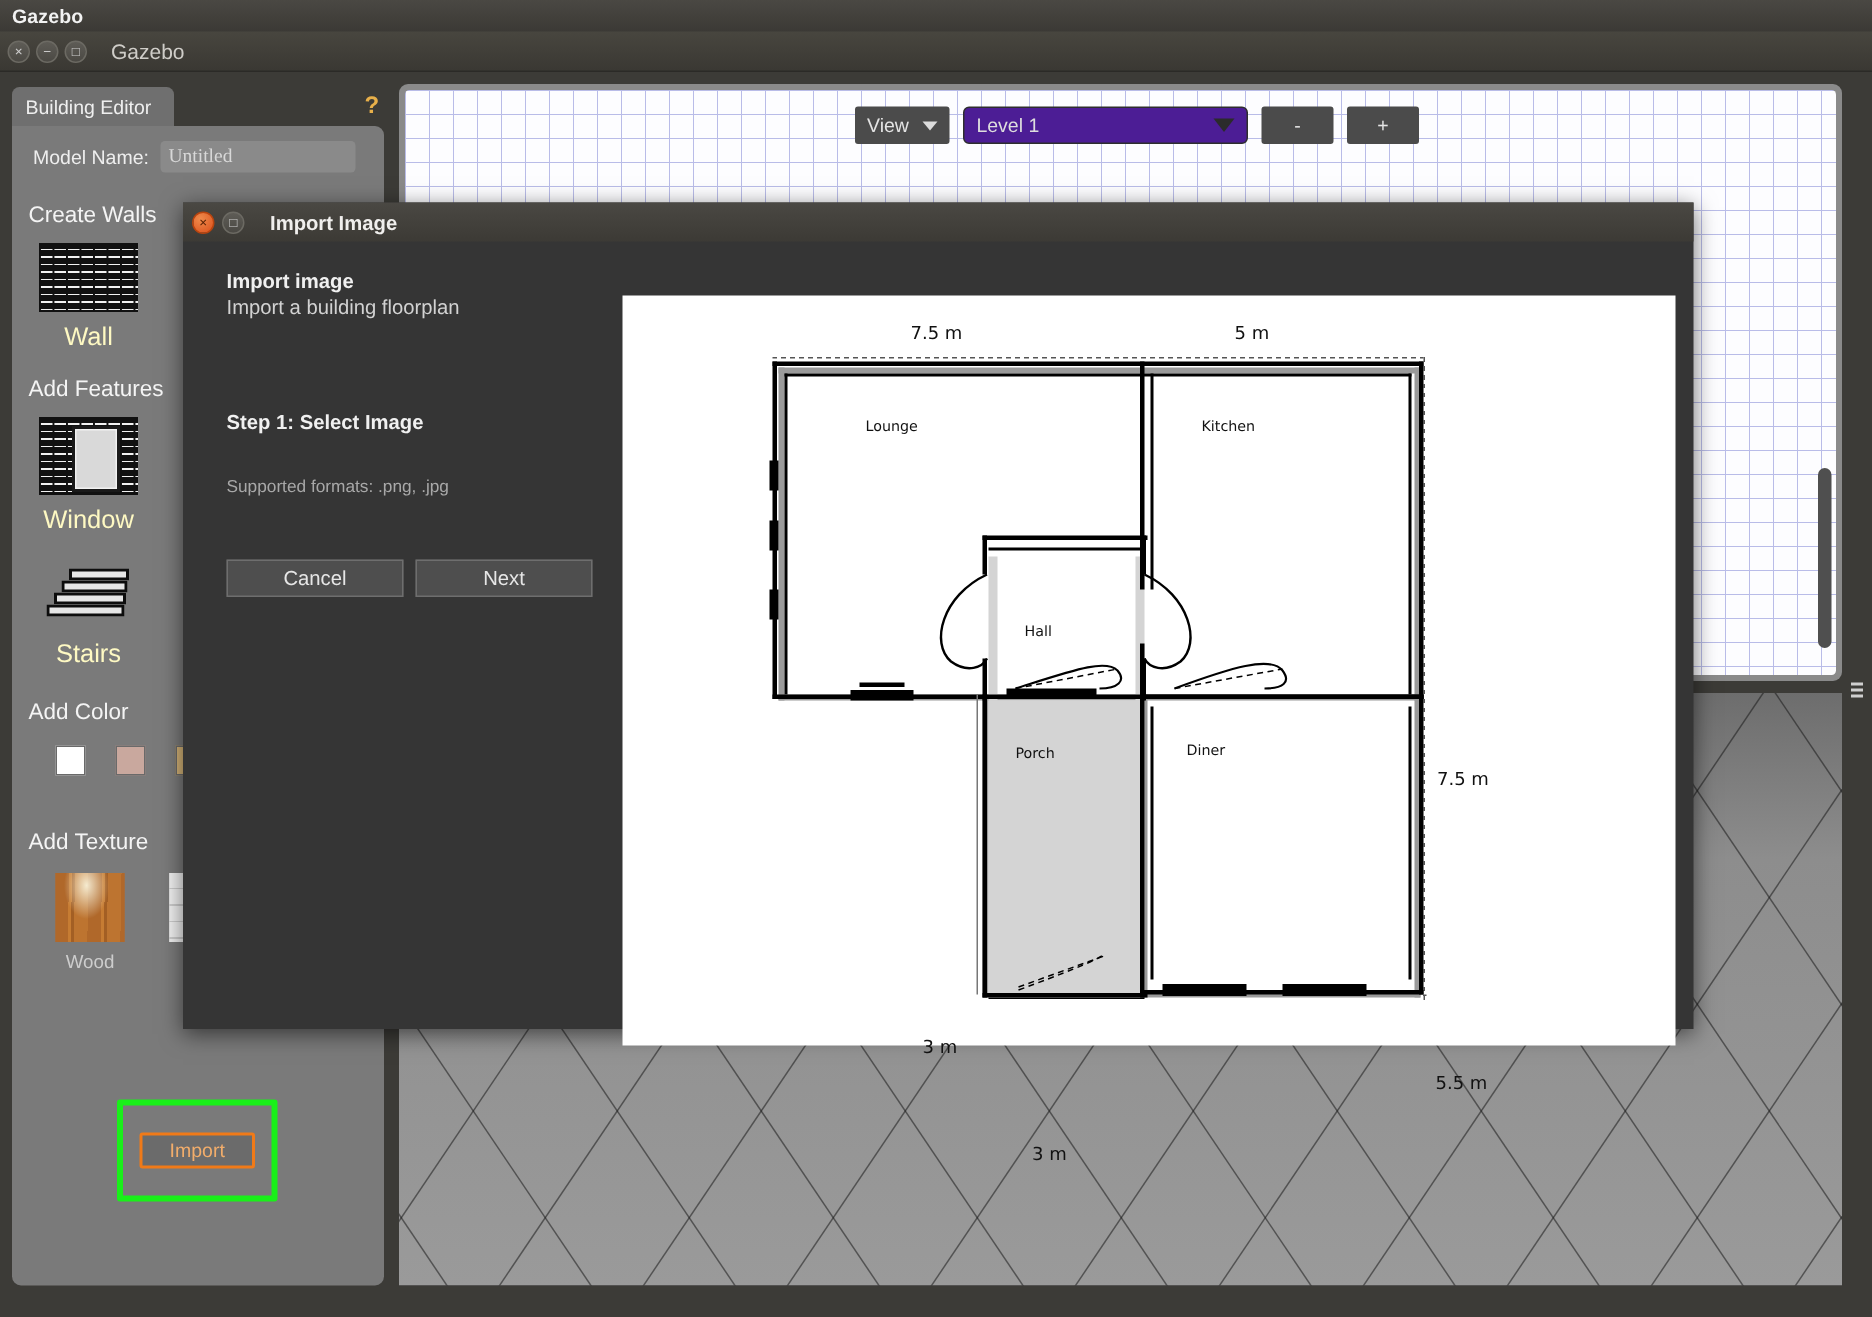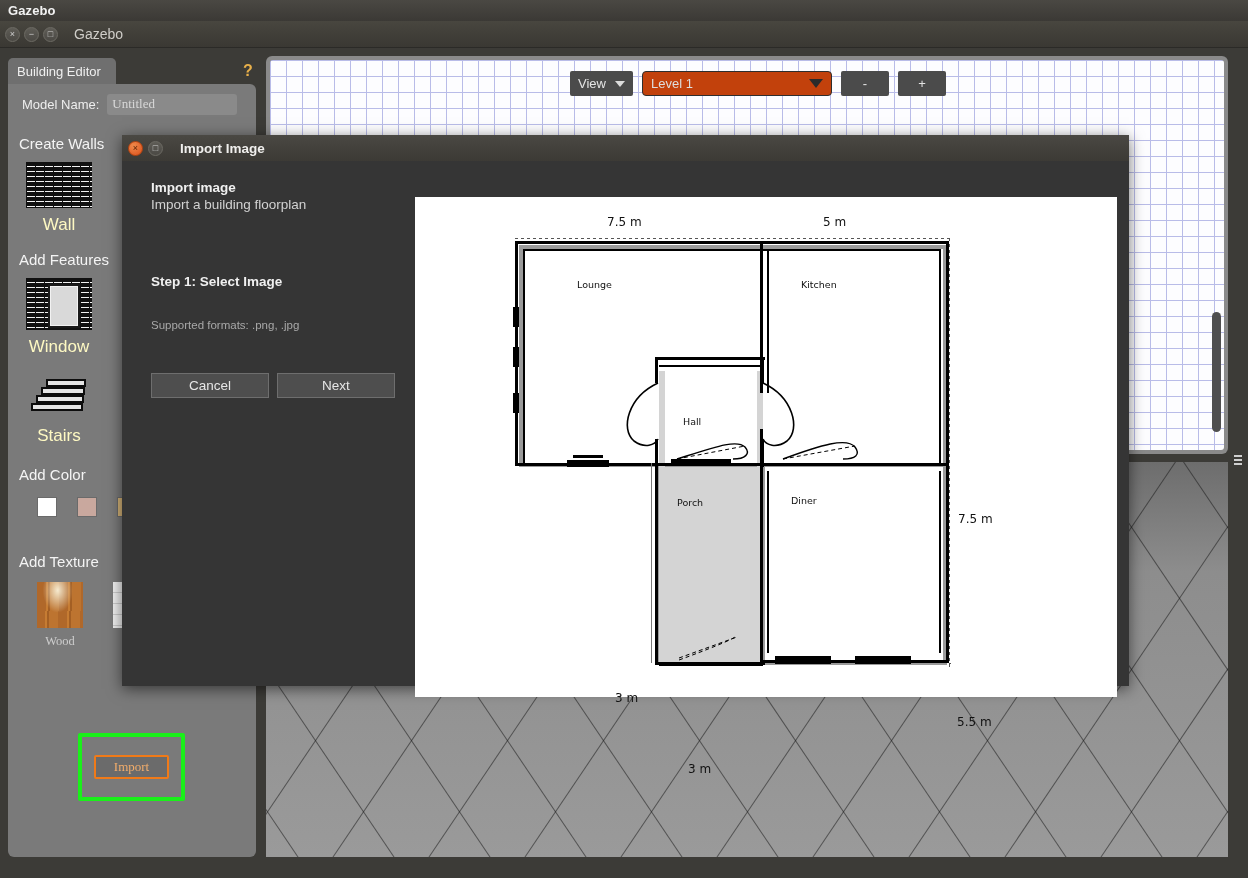--- a/index.html
+++ b/index.html
@@ -107,21 +107,21 @@
   .ic-stairs{ width:62px; height:40px; position:relative; }
   .ic-stairs i{ position:absolute; background:#e6e6e6; border:2px solid #0d0d0d; display:block; }
 
   
   .swatch-row { display:flex; padding-left:29px; margin-top:14px; gap:20px; }
   .swatch { width:20px; height:20px; border:1px solid #6a6a6a; }
 
   
   .tex-row { display:flex; padding-left:24px; margin-top:12px; gap:20px; }
   .tex-item { width:56px; display:flex; flex-direction:column; align-items:center; }
-  .tex-item .cap { font-size:12.5px; color:#cdcdcd; margin-top:6px;font-family:Liberation Serif, serif; }
+  .tex-item .cap { font-size:12.5px; color:#cdcdcd; margin-top:6px; }
   .tex-sq{ width:46px; height:46px; }
   .tex-wood{
     background:
       radial-gradient(ellipse at 45% 18%, rgba(255,255,235,.85) 0%, rgba(255,255,235,0) 42%),
       repeating-linear-gradient(91deg,#b0682a 0 9px,#c67c33 9px 11px,#a35f24 11px 13px,#bd7430 13px 22px),
       #b4682b;
   }
   .tex-tiles{
     background:
       repeating-linear-gradient(to bottom,#f0f0f0 0 10px,#cccccc 10px 11px),
@@ -137,21 +137,21 @@
 
   
   .import-wrap{
     position:absolute; left:78px; top:733px; width:107px; height:68px;
     border:4px solid #19f019; border-radius:2px;
     display:flex; align-items:center; justify-content:center;
     background:#7a7a7a;
   }
   .import-btn{
     background:#6b6b6b; border:2px solid #f07a18; border-radius:2px;
-    color:#f2ad6b; font-size:13px; font-family:Liberation Serif, serif;
+    color:#f2ad6b; font-size:13px; font-family:Liberation Sans, sans-serif;
     padding:3px 18px; line-height:1.1;
   }
 
   
   .canvas-frame{
     position:absolute; left:266px; top:56px; width:962px; height:398px;
     background:#8a8a8a; border-radius:6px; padding:4px;
   }
   .canvas-grid{
     width:100%; height:100%;
@@ -168,21 +168,21 @@
 
   
   .c2d-toolbar{ position:absolute; left:570px; top:71px; display:flex; align-items:center; gap:9px; }
   .btn-view{
     background:#4b4b4b; color:#e4e4e4; border:none; border-radius:2px;
     height:25px; padding:0 8px; font-size:13px; font-family:"Liberation Sans",sans-serif;
     display:flex; align-items:center; gap:9px;
   }
   .caret{ width:0;height:0;border-left:5px solid transparent;border-right:5px solid transparent;border-top:6px solid #dcdcdc; }
   .level-combo{
-    width:190px; height:25px; background:#c2410c; border:1px solid #2e2e2e; border-radius:4px;
+    width:190px; height:25px; background:#4c1d95; border:1px solid #2e2e2e; border-radius:4px;
     display:flex; align-items:center; justify-content:space-between; padding:0 8px;
     color:#dedede; font-size:13px;
   }
   .level-combo .caret{ border-top-color:#2b2b2b; border-left-width:7px;border-right-width:7px;border-top-width:9px; }
   .btn-sq{
     width:48px;height:25px;background:#4b4b4b;color:#e4e4e4;border:none;border-radius:2px;
     font-size:13px; font-family:"Liberation Sans",sans-serif;
   }
 
   

